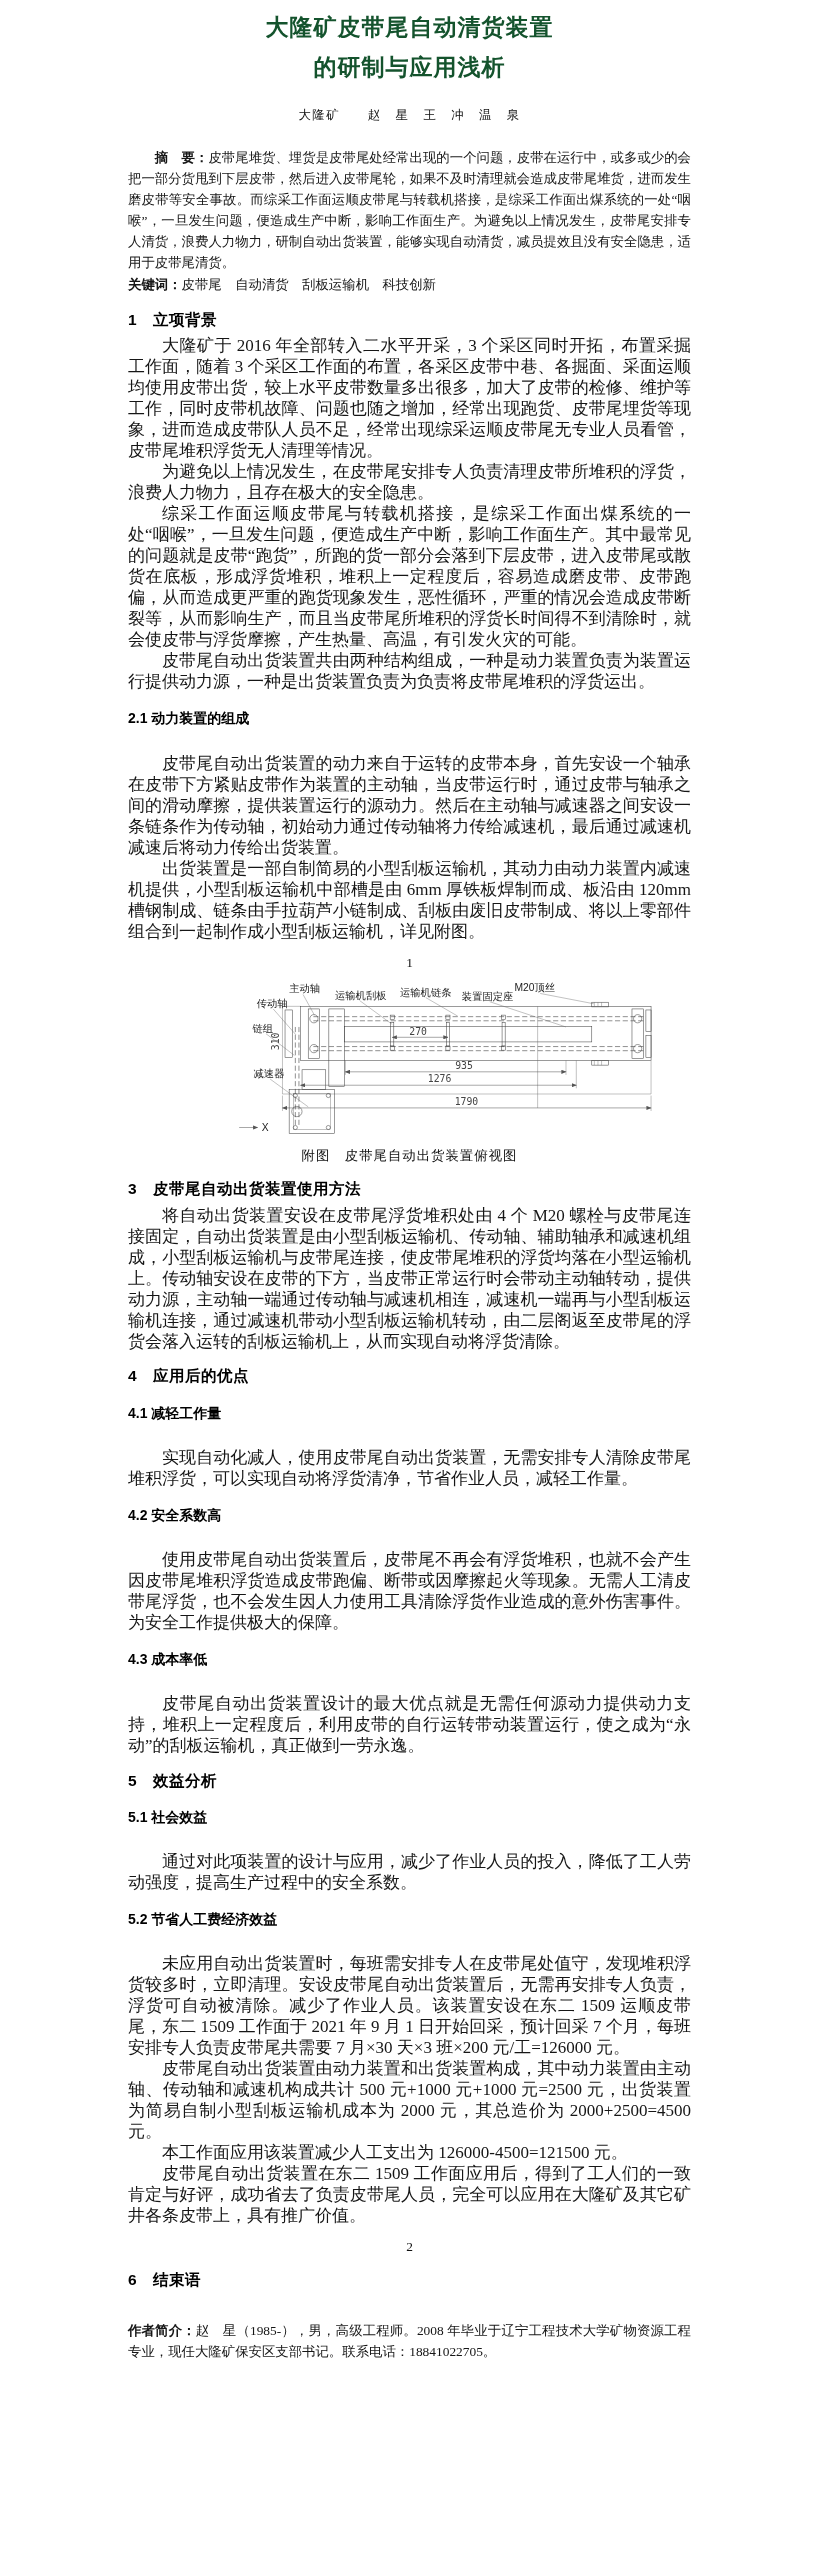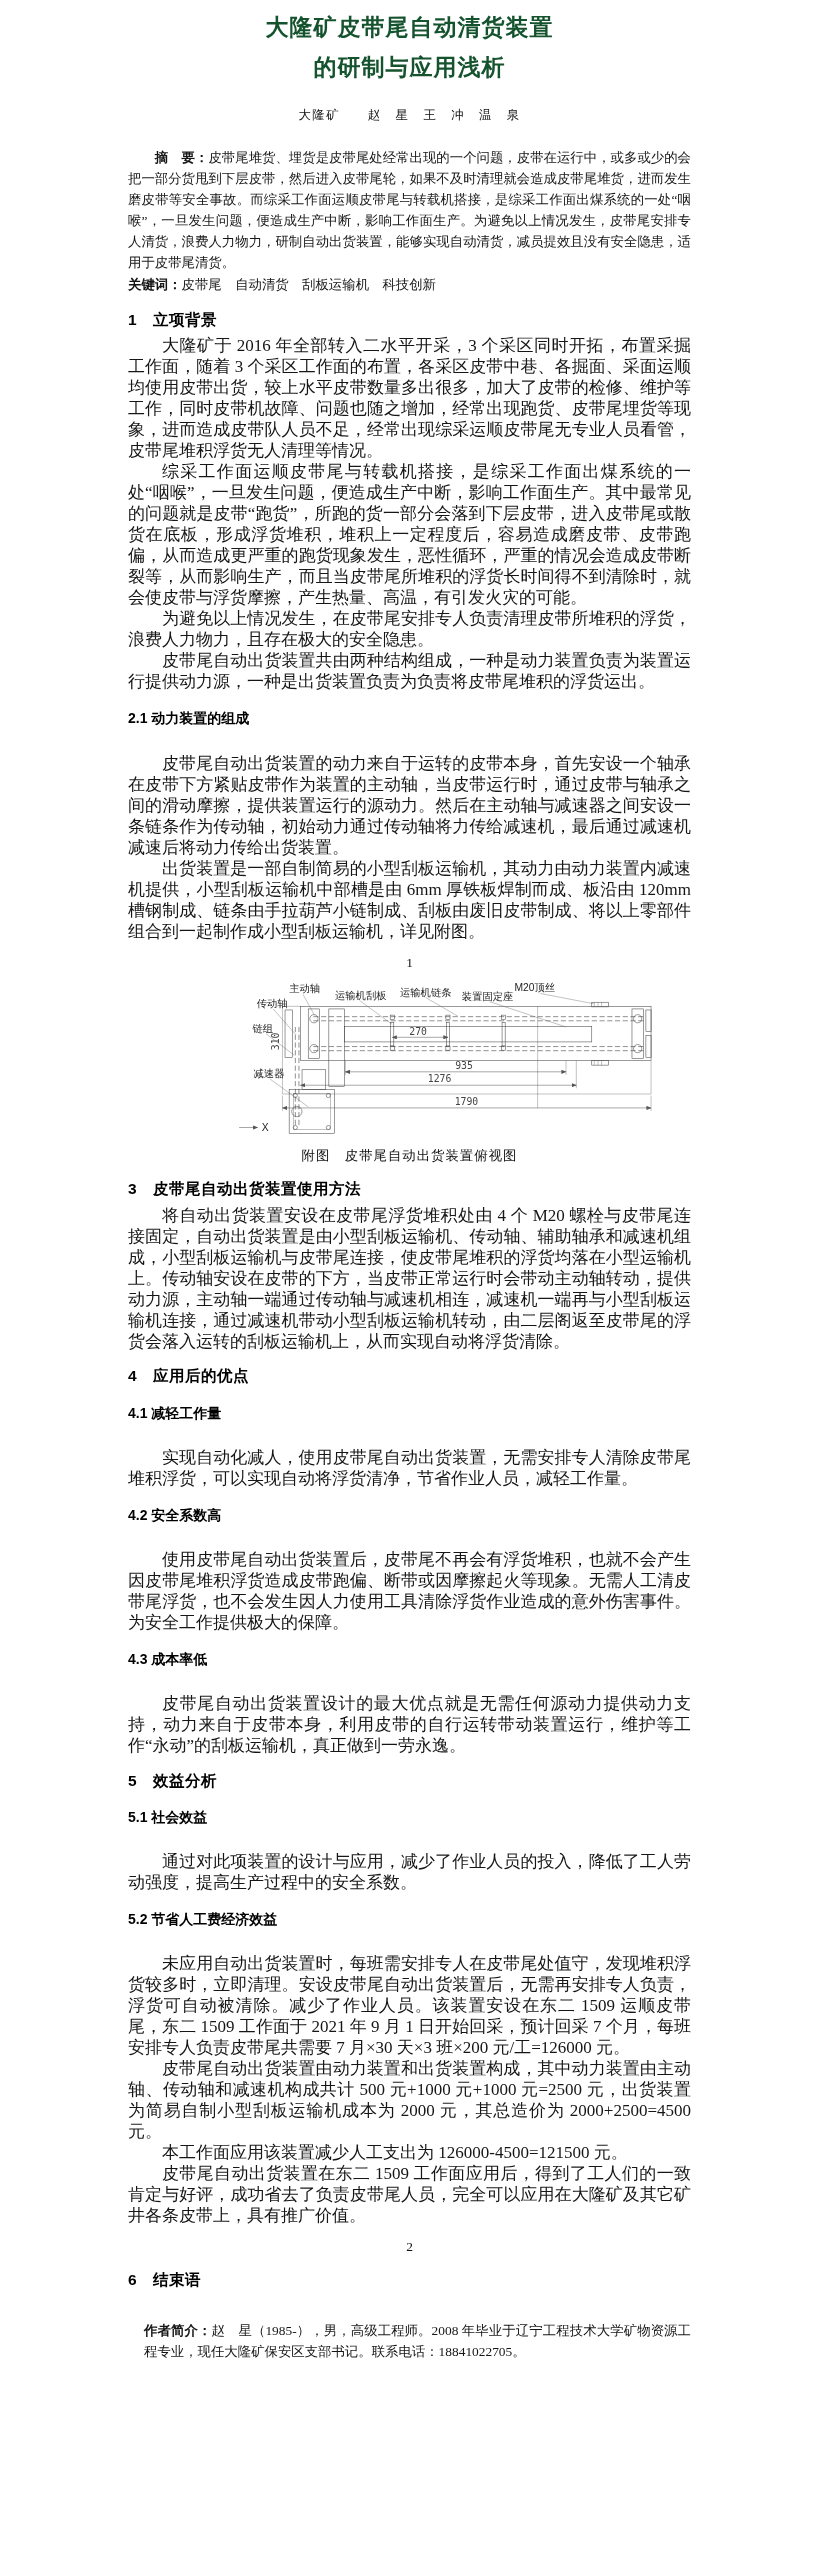--- a/index.html
+++ b/index.html
@@ -50,21 +50,21 @@
     margin:13px 0 5.2px 0;text-align:center;
     font-size:13.4px;color:#111;
   }
   .figure-wrap{position:relative;margin:7.2px 0 0 108px;width:428px;height:166px;}
   .figure-wrap svg{display:block;}
   .fig-caption{
     margin:3.1px 0 0 0;text-align:center;
     font-size:13.4px;letter-spacing:1px;color:#111;
   }
   .bio{
-    margin:30px 0 0 16px;font-size:13.4px;line-height:21px;text-align:justify;
+    margin:30px 0 0 0;font-size:13.4px;line-height:21px;text-align:justify;
   }
   
   .ln{stroke:#3c3c3c;stroke-width:1;fill:none;}
   .thin{stroke:#6a6a6a;stroke-width:0.8;fill:none;}
   .chain{stroke:#4a4a4a;stroke-width:1.2;fill:none;stroke-dasharray:10 5;}
   .dim{stroke:#555;stroke-width:1;fill:none;}
   .figtext{font-family:"Liberation Sans","DejaVu Sans",sans-serif;font-size:20px;fill:#222;}
   .dimtext{font-family:"DejaVu Sans Mono","Liberation Mono",monospace;font-size:19px;fill:#444;}
 </style>
 </head>
@@ -83,22 +83,22 @@
     <p class="abstract">
       <b>摘　要：</b><span>皮带尾堆货、埋货是皮带尾处经常出现的一个问题，皮带在运行中，或多或少的会把一部分货甩到下层皮带，然后进入皮带尾轮，如果不及时清理就会造成皮带尾堆货，进而发生磨皮带等安全事故。而综采工作面运顺皮带尾与转载机搭接，是综采工作面出煤系统的一处“咽喉”，一旦发生问题，便造成生产中断，影响工作面生产。为避免以上情况发生，皮带尾安排专人清货，浪费人力物力，研制自动出货装置，能够实现自动清货，减员提效且没有安全隐患，适用于皮带尾清货。</span>
     </p>
 
     <p class="keywords">
       <b>关键词：</b><span>皮带尾　自动清货　刮板运输机　科技创新</span>
     </p>
 
     <h2 class="sec">1　立项背景</h2>
     <p class="body">大隆矿于 2016 年全部转入二水平开采，3 个采区同时开拓，布置采掘工作面，随着 3 个采区工作面的布置，各采区皮带中巷、各掘面、采面运顺均使用皮带出货，较上水平皮带数量多出很多，加大了皮带的检修、维护等工作，同时皮带机故障、问题也随之增加，经常出现跑货、皮带尾埋货等现象，进而造成皮带队人员不足，经常出现综采运顺皮带尾无专业人员看管，皮带尾堆积浮货无人清理等情况。</p>
+    <p class="body">为避免以上情况发生，在皮带尾安排专人负责清理皮带所堆积的浮货，浪费人力物力，且存在极大的安全隐患。</p>
     <p class="body">综采工作面运顺皮带尾与转载机搭接，是综采工作面出煤系统的一处“咽喉”，一旦发生问题，便造成生产中断，影响工作面生产。其中最常见的问题就是皮带“跑货”，所跑的货一部分会落到下层皮带，进入皮带尾或散货在底板，形成浮货堆积，堆积上一定程度后，容易造成磨皮带、皮带跑偏，从而造成更严重的跑货现象发生，恶性循环，严重的情况会造成皮带断裂等，从而影响生产，而且当皮带尾所堆积的浮货长时间得不到清除时，就会使皮带与浮货摩擦，产生热量、高温，有引发火灾的可能。</p>
-    <p class="body">为避免以上情况发生，在皮带尾安排专人负责清理皮带所堆积的浮货，浪费人力物力，且存在极大的安全隐患。</p>
 
     <p class="body">皮带尾自动出货装置共由两种结构组成，一种是动力装置负责为装置运行提供动力源，一种是出货装置负责为负责将皮带尾堆积的浮货运出。</p>
 
     <h3 class="sub">2.1 动力装置的组成</h3>
     <p class="body">皮带尾自动出货装置的动力来自于运转的皮带本身，首先安设一个轴承在皮带下方紧贴皮带作为装置的主动轴，当皮带运行时，通过皮带与轴承之间的滑动摩擦，提供装置运行的源动力。然后在主动轴与减速器之间安设一条链条作为传动轴，初始动力通过传动轴将力传给减速机，最后通过减速机减速后将动力传给出货装置。</p>
 
     <p class="body">出货装置是一部自制简易的小型刮板运输机，其动力由动力装置内减速机提供，小型刮板运输机中部槽是由 6mm 厚铁板焊制而成、板沿由 120mm 槽钢制成、链条由手拉葫芦小链制成、刮板由废旧皮带制成、将以上零部件组合到一起制作成小型刮板运输机，详见附图。</p>
 
     <div class="pagenum">1</div>
 
@@ -245,21 +245,21 @@
 
     <h2 class="sec">4　应用后的优点</h2>
 
     <h3 class="sub">4.1 减轻工作量</h3>
     <p class="body">实现自动化减人，使用皮带尾自动出货装置，无需安排专人清除皮带尾堆积浮货，可以实现自动将浮货清净，节省作业人员，减轻工作量。</p>
 
     <h3 class="sub">4.2 安全系数高</h3>
     <p class="body">使用皮带尾自动出货装置后，皮带尾不再会有浮货堆积，也就不会产生因皮带尾堆积浮货造成皮带跑偏、断带或因摩擦起火等现象。无需人工清皮带尾浮货，也不会发生因人力使用工具清除浮货作业造成的意外伤害事件。为安全工作提供极大的保障。</p>
 
     <h3 class="sub">4.3 成本率低</h3>
-    <p class="body">皮带尾自动出货装置设计的最大优点就是无需任何源动力提供动力支持，动力来自于皮带本身，利用皮带的自行运转带动装置运行，维护等工作“永动”的刮板运输机，真正做到一劳永逸。</p>
+    <p class="body">皮带尾自动出货装置设计的最大优点就是无需任何源动力提供动力支持，堆积上一定程度后，利用皮带的自行运转带动装置运行，使之成为“永动”的刮板运输机，真正做到一劳永逸。</p>
 
     <h2 class="sec">5　效益分析</h2>
 
     <h3 class="sub">5.1 社会效益</h3>
     <p class="body">通过对此项装置的设计与应用，减少了作业人员的投入，降低了工人劳动强度，提高生产过程中的安全系数。</p>
 
     <h3 class="sub">5.2 节省人工费经济效益</h3>
     <p class="body">未应用自动出货装置时，每班需安排专人在皮带尾处值守，发现堆积浮货较多时，立即清理。安设皮带尾自动出货装置后，无需再安排专人负责，浮货可自动被清除。减少了作业人员。该装置安设在东二 1509 运顺皮带尾，东二 1509 工作面于 2021 年 9 月 1 日开始回采，预计回采 7 个月，每班安排专人负责皮带尾共需要 7 月×30 天×3 班×200 元/工=126000 元。</p>
     <p class="body">皮带尾自动出货装置由动力装置和出货装置构成，其中动力装置由主动轴、传动轴和减速机构成共计 500 元+1000 元+1000 元=2500 元，出货装置为简易自制小型刮板运输机成本为 2000 元，其总造价为 2000+2500=4500 元。</p>
     <p class="body">本工作面应用该装置减少人工支出为 126000-4500=121500 元。</p>

